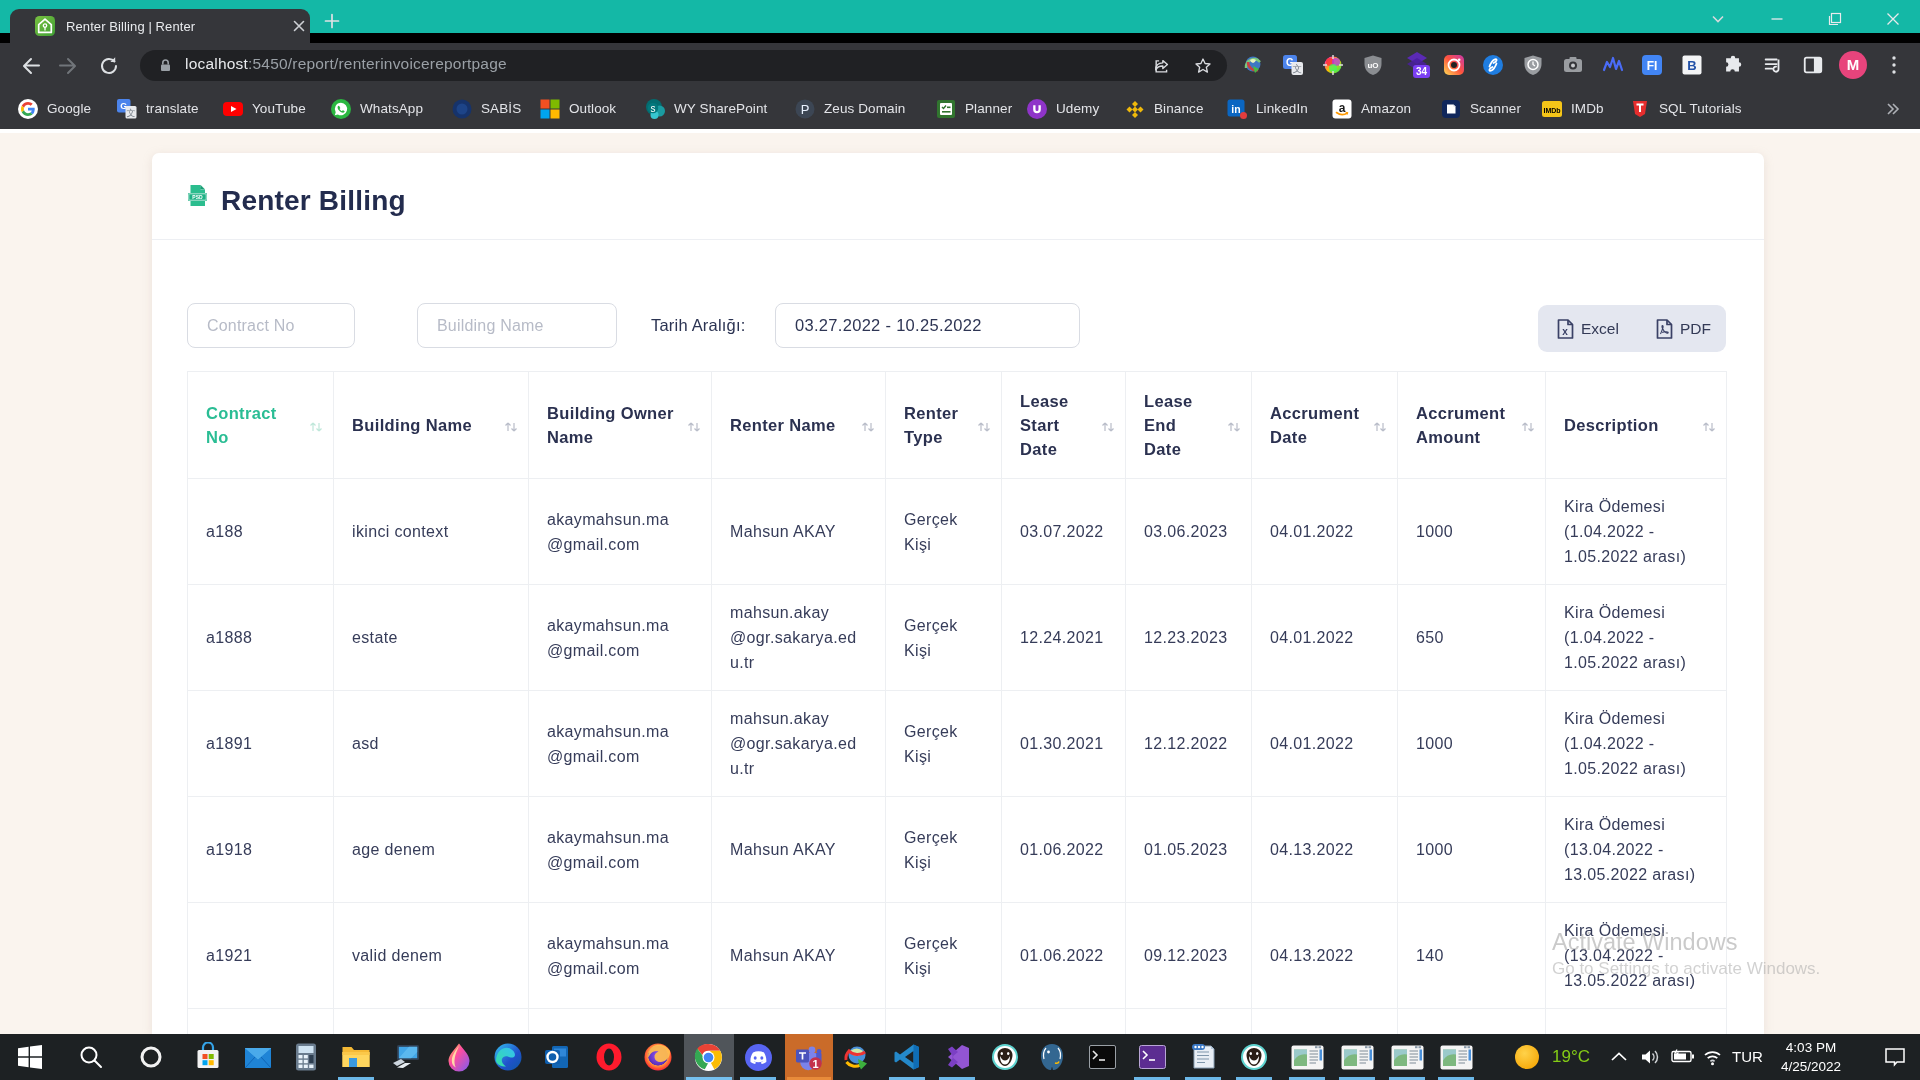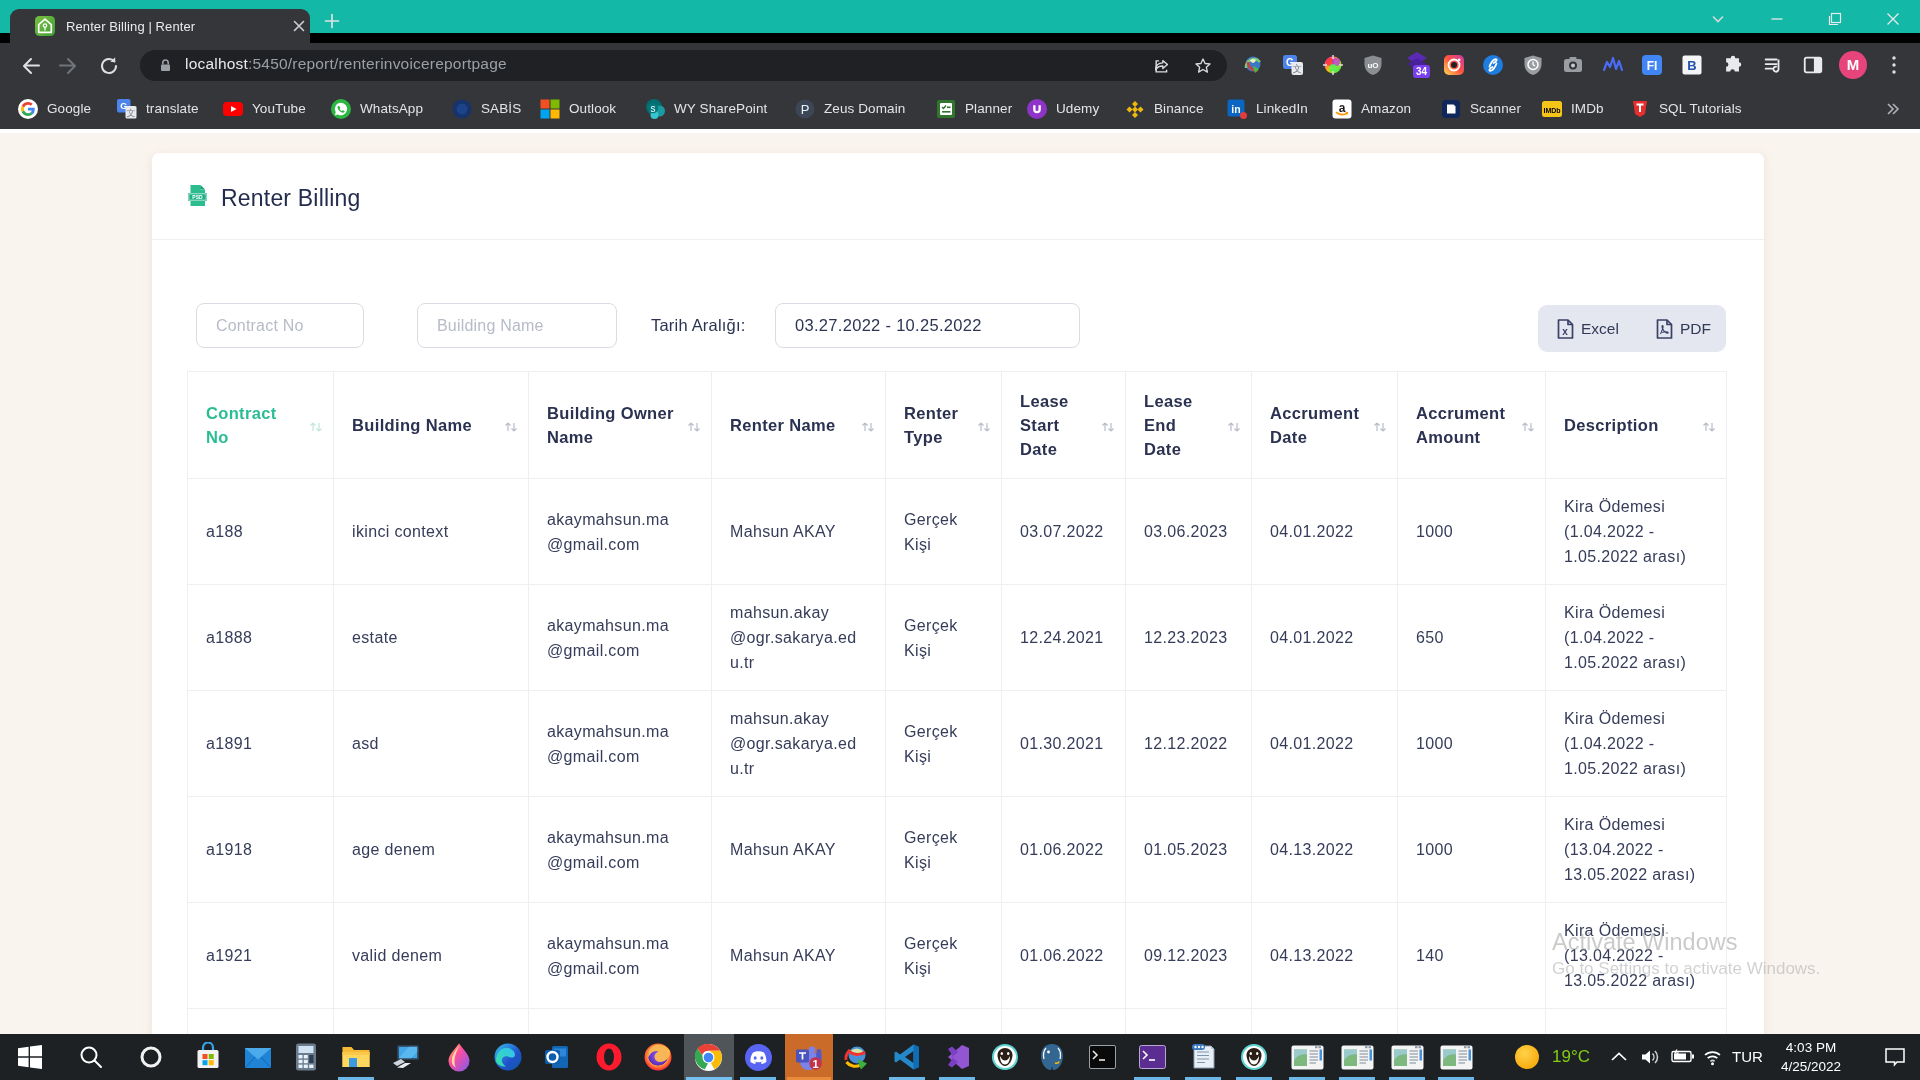--- a/index.html
+++ b/index.html
@@ -15,21 +15,21 @@
 #urlpill { position:absolute; left:140px; top:7px; width:1087px; height:31px; border-radius:16px; background:#202124; }
 #bookbar { position:absolute; left:0; top:88px; width:1920px; height:41px; background:#35363a; }
 .bk { position:absolute; top:0; height:41px; display:flex; align-items:center; }
 .bk .txt { color:#e3e4e8; font-size:13.5px; margin-left:9px; letter-spacing:0.1px; }
 .bkic { width:20px; height:20px; display:block; }
 
 
 #whitegap { position:absolute; left:0; top:129px; width:1920px; height:4px; background:#ffffff; }
 #page { position:absolute; left:0; top:133px; width:1920px; height:901px; background:#faf4ee; }
 #card { position:absolute; left:152px; top:20px; width:1612px; height:881px; background:#ffffff; border-radius:7px 7px 0 0; box-shadow:0 2px 10px rgba(190,170,160,0.25); }
-#cardtitle { position:absolute; left:69px; top:32px; font-size:23px; font-weight:normal; color:#232c4e; letter-spacing:0.2px; }
+#cardtitle { position:absolute; left:69px; top:32px; font-size:28px; font-weight:bold; color:#232c4e; letter-spacing:0.2px; }
 #carddiv { position:absolute; left:0px; top:86px; width:1612px; height:1px; background:#edeff3; }
 
 .input { position:absolute; height:45px; border:1px solid #d9dce3; border-radius:8px; background:#fff; }
 .ph { color:#b7bbc7; font-size:16px; position:absolute; left:19px; top:13px; letter-spacing:0.2px; }
 #lbl-tarih { position:absolute; left:499px; top:163px; font-size:16.5px; color:#2b3352; letter-spacing:0.2px;text-align:right; }
 #dateval { color:#2e3554; font-size:16.5px; position:absolute; left:19px; top:12px; letter-spacing:0.3px; }
 
 #btngroup { position:absolute; left:1386px; top:152px; width:188px; height:47px; background:#e4e7f0; border-radius:9px; display:flex; align-items:center; }
 .expbtn { display:flex; align-items:center; gap:7px; color:#333a56; font-size:15.5px; }
 
@@ -355,21 +355,21 @@
         <path d="M2.5 0 H12.5 L17 4.5 V21 H2.5 Z" fill="#2bbd8e"></path>
         <path d="M12.5 0 L12.5 4.5 L17 4.5 Z" fill="#fff"></path>
         <path d="M12.5 0 L12.2 4.2 L17 4.5 L12.5 0" fill="#179e74"></path>
         <rect x="0" y="8" width="19" height="8" rx="1.2" fill="#1db184"></rect>
         <rect x="0.8" y="8.8" width="17.4" height="6.4" rx="0.8" fill="none" stroke="#fff" stroke-width="0.7"></rect>
         <text x="9.5" y="14" font-size="5" fill="#fff" text-anchor="middle" font-weight="bold" font-family="Liberation Sans">PSD</text>
       </svg>
       <div id="cardtitle">Renter Billing</div>
       <div id="carddiv"></div>
 
-      <div class="input" style="left:44px;top:150px;width:168px">
+      <div class="input" style="left:35px;top:150px;width:168px">
           <span class="ph">Contract No</span>
         </div>
       <div class="input" style="left:265px;top:150px;width:200px">
           <span class="ph">Building Name</span>
         </div>
       <div id="lbl-tarih">Tarih Aralığı:</div>
       <div class="input" style="left:623px;top:150px;width:305px">
           <span id="dateval">03.27.2022 - 10.25.2022</span>
         </div>
       <div id="btngroup">

